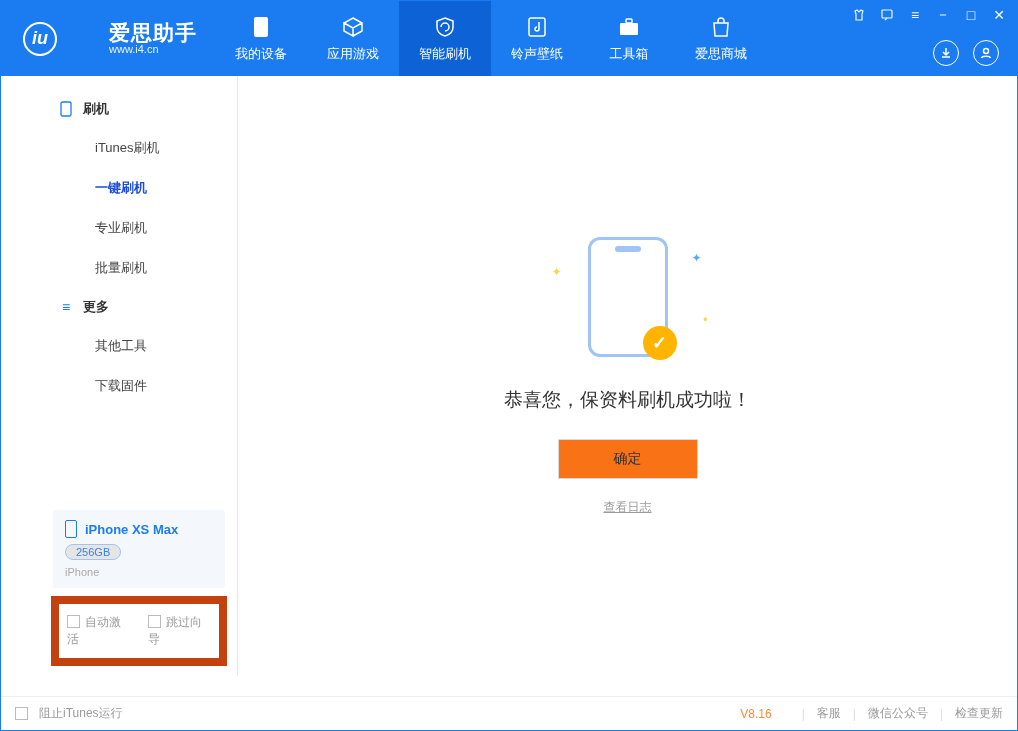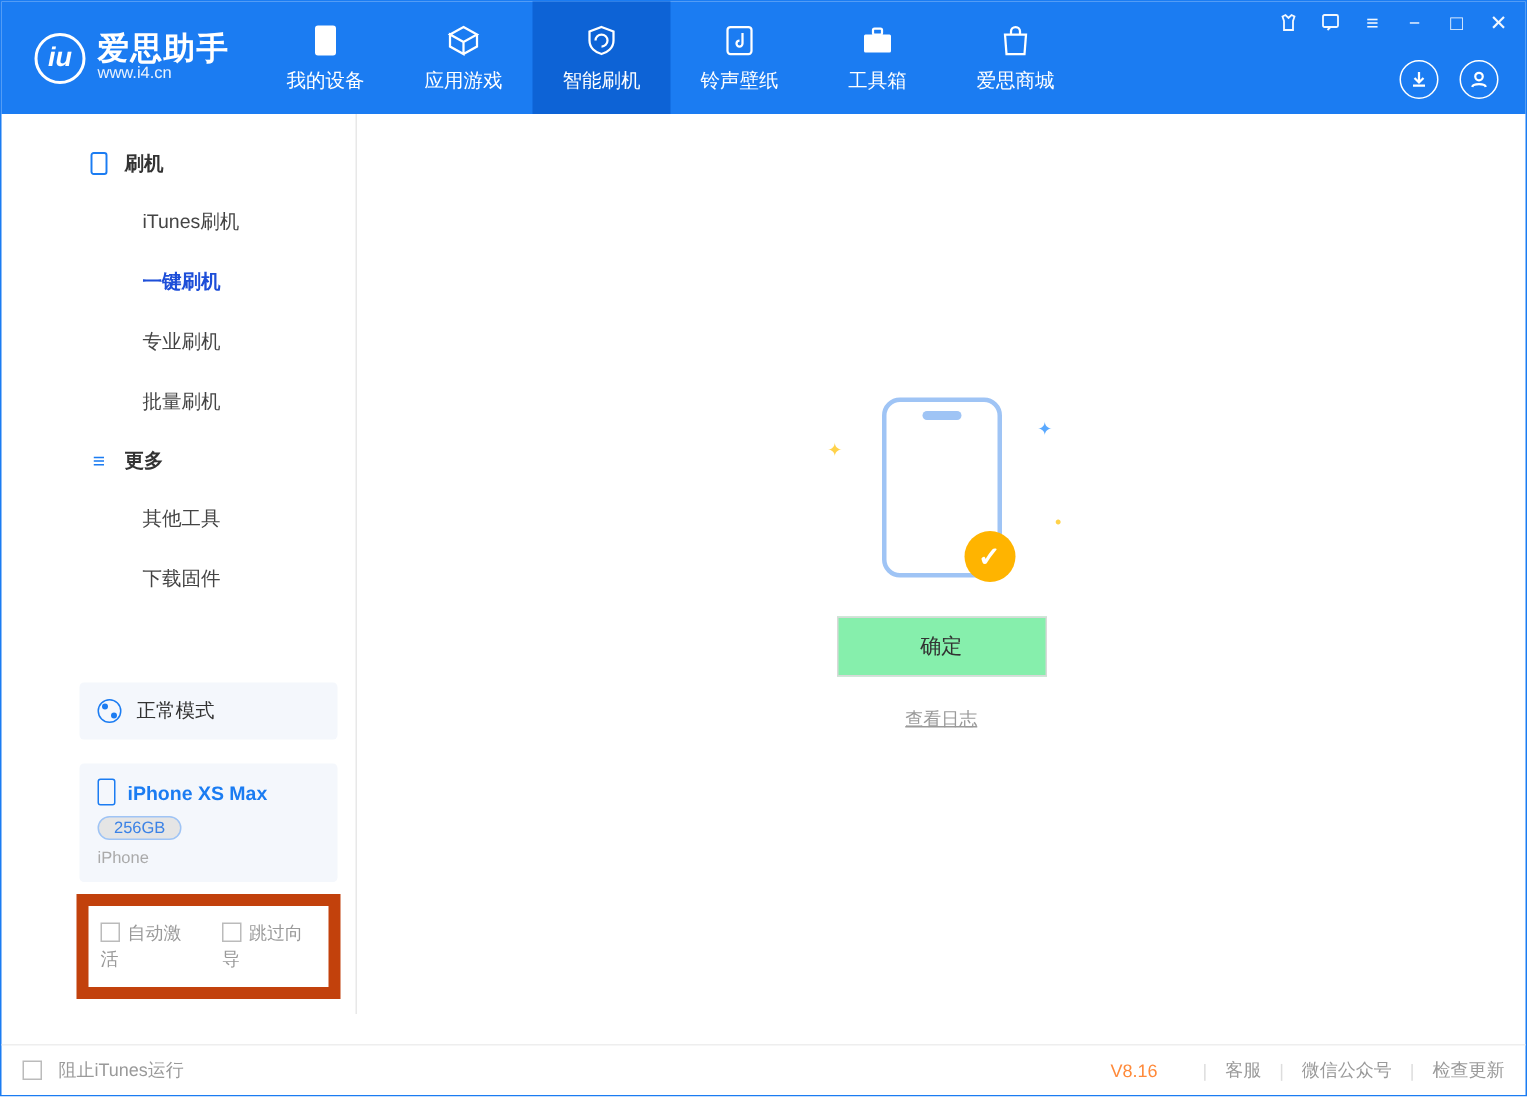--- a/index.html
+++ b/index.html
@@ -1,19 +1,19 @@
 <!DOCTYPE html>
 <html><head>
 <meta charset="utf-8">
 <style>
   * { box-sizing: border-box; margin: 0; padding: 0; }
   body { font-family: "Microsoft YaHei", Arial, sans-serif; background: #fff; }
   .window { width: 1018px; height: 731px; border: 1px solid #1b7cf2; display: flex; flex-direction: column; position: relative; }
   .header { height: 75px; background: #1b7cf2; display: flex; align-items: stretch; color: #fff; position: relative; }
-  .logo { display: flex; align-items: center; padding: 0 18px 0 22px; }
+  .logo { display: flex; align-items: center; padding: 0 18px 0 22px; gap: 44px; }
   .logo-mark { width: 34px; height: 34px; border: 2px solid #fff; border-radius: 50%; display: flex; align-items: center; justify-content: center; font-weight: bold; font-size: 18px; margin-right: 8px; font-style: italic; }
   .logo-txt { line-height: 1.05; }
   .logo-title { font-size: 21px; font-weight: 700; letter-spacing: 1px; }
   .logo-sub { font-size: 11px; opacity: .9; }
   .tabs { display: flex; height: 100%; }
   .tab { width: 92px; display: flex; flex-direction: column; align-items: center; justify-content: center; font-size: 13px; cursor: pointer; gap: 6px; }
   .tab.active { background: #0d63d6; }
   .tab .ico { width: 24px; height: 24px; display: flex; align-items: center; justify-content: center; }
   .wincontrols { position: absolute; right: 8px; top: 4px; display: flex; gap: 8px; align-items: center; }
   .winbtn { width: 20px; height: 20px; display: flex; align-items: center; justify-content: center; color: #fff; cursor: pointer; font-size: 14px; opacity: .95; }
@@ -39,21 +39,21 @@
   .device-sub { color:#aaa; font-size:11px; margin-top:6px; }
   .checkrow { border: 8px solid #c2410c; margin: 0 10px 10px 10px; padding: 10px 8px; display:flex; gap:18px; font-size:12px; color:#9a9a9a; align-items:center; }
   .chk { width:13px; height:13px; border:1px solid #bbb; display:inline-block; margin-right:5px; vertical-align:-2px; }
   .main { flex:1; position:relative; display:flex; flex-direction:column; align-items:center; justify-content:center; }
   .phone-ill { width:80px; height:120px; border:3px solid #9fc4f5; border-radius:12px; position:relative; background:#fff; }
   .phone-ill::before { content:""; position:absolute; top:6px; left:50%; transform:translateX(-50%); width:26px; height:6px; background:#9fc4f5; border-radius:3px; }
   .phone-badge { position:absolute; right:-12px; bottom:-6px; width:34px; height:34px; background:#ffb400; border-radius:50%; display:flex; align-items:center; justify-content:center; color:#fff; font-weight:bold; font-size:18px; }
   .spark { position:absolute; font-size:12px; color:#ffd24a; }
   .spark.a { left:-36px; top:28px; } .spark.b { right:-34px; top:14px; color:#5aa9ff;} .spark.c { right:-40px; bottom:30px; }
   .success-text { font-size:19px; color:#333; margin-top:30px; }
-  .confirm-btn { margin-top:26px; width:140px; height:40px; border:1px solid #d9d9d9; background:#86efac; font-size:14px; color:#333; cursor:pointer; }
+  .confirm-btn { margin-top:26px; width:140px; height:40px; border:1px solid #d9d9d9; background:#f97316; font-size:14px; color:#333; cursor:pointer; }
   .log-link { margin-top:20px; color:#9a9a9a; font-size:12px; text-decoration:underline; cursor:pointer; }
   .footer { height:34px; border-top:1px solid #eee; display:flex; align-items:center; padding:0 14px; font-size:12px; color:#9a9a9a;margin-top:20px; }
   .footer .fl { display:flex; align-items:center; gap:6px; }
   .footer .spacer { flex:1; }
   .footer .ver { color:#ff8a3a; margin-right:18px; }
   .footer .flink { color:#9a9a9a; cursor:pointer; }
   .footer .sep { margin:0 12px; color:#ddd; }
 </style>
 </head>
 <body>
@@ -170,24 +170,20 @@
 
       <div class="section-head">
         <span class="hicon more-icon">≡</span>
         <span>更多</span>
       </div>
       <div class="side-item">其他工具</div>
       <div class="side-item">下载固件</div>
 
       <div class="sidebar-spacer"></div>
 
-      <div class="device-box mode">
-        <span class="mode-icon"></span>
-        <span>正常模式</span>
-      </div>
       <div class="device-box">
         <div class="device-name">
           <span class="phicon"></span>
           <span>iPhone XS Max</span>
         </div>
         <span class="capsule">256GB</span>
         <div class="device-sub">iPhone</div>
       </div>
       <div class="checkrow">
         <label><span class="chk"></span><span>自动激活</span></label>
@@ -197,20 +193,21 @@
 
     <div class="main">
       <div style="position:relative;">
         <div class="phone-ill">
           <div class="phone-badge">✓</div>
         </div>
         <span class="spark a">✦</span>
         <span class="spark b">✦</span>
         <span class="spark c">•</span>
       </div>
+      <div class="success-text">恭喜您，保资料刷机成功啦！</div>
       <button class="confirm-btn">确定</button>
       <a class="log-link">查看日志</a>
     </div>
   </div>
 
   <div class="footer">
     <label class="fl">
         <span class="chk"></span>
         <span>阻止iTunes运行</span>
       </label>

